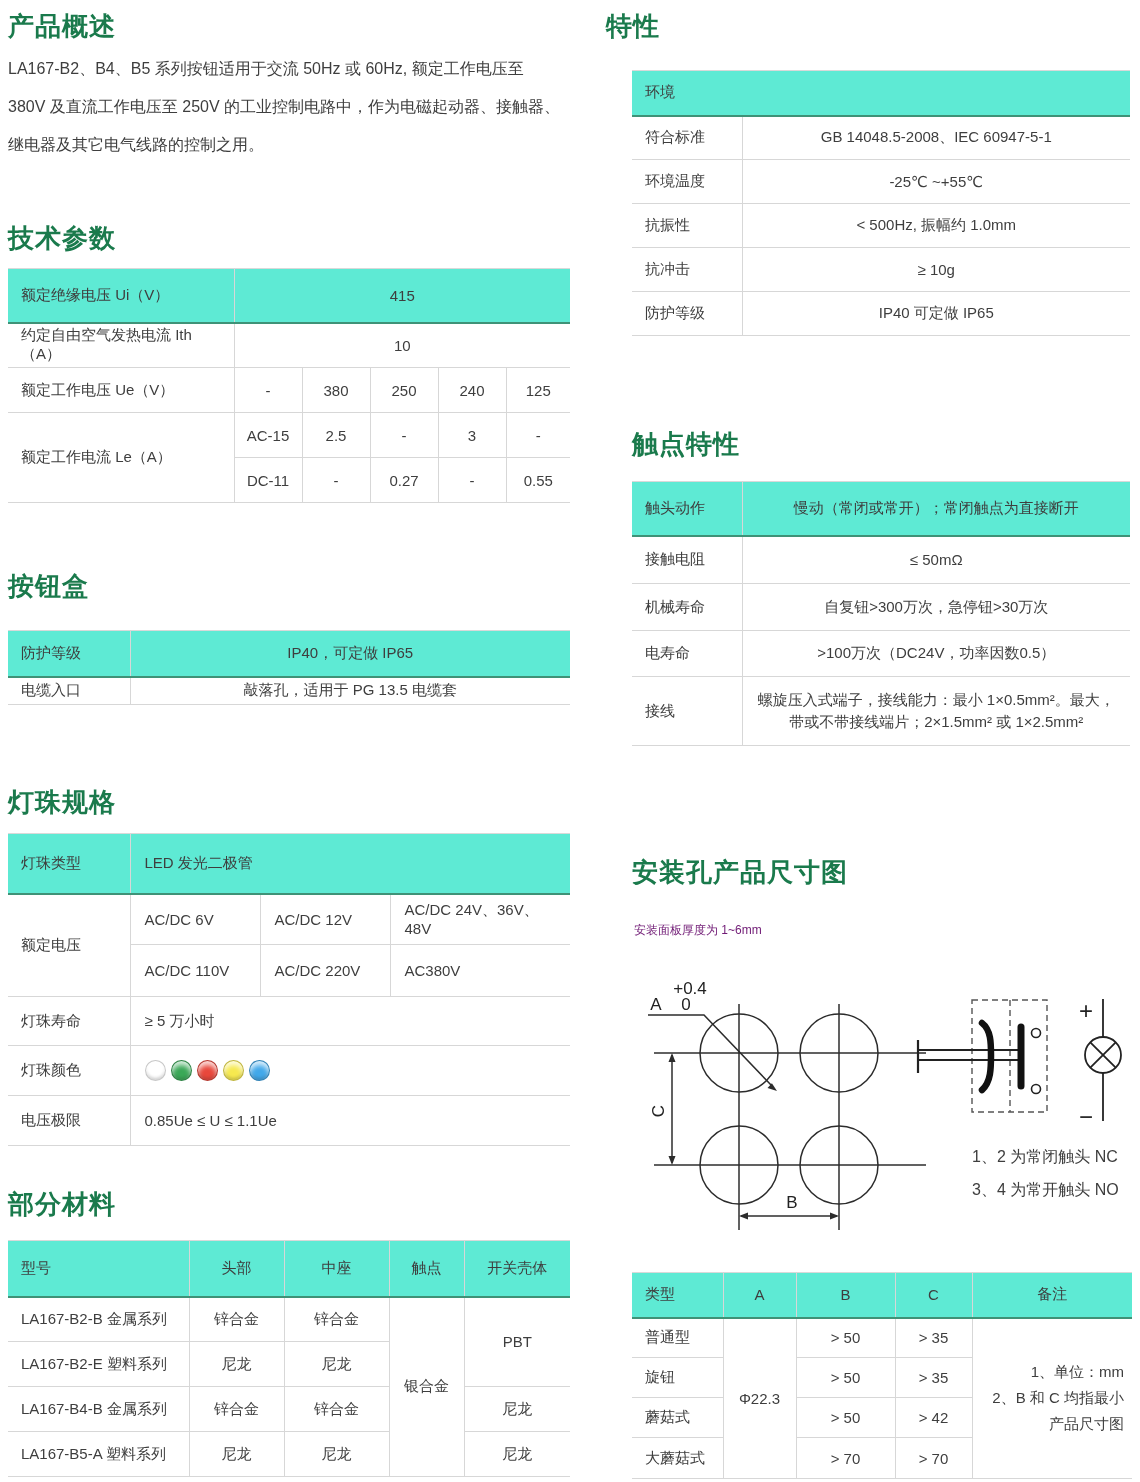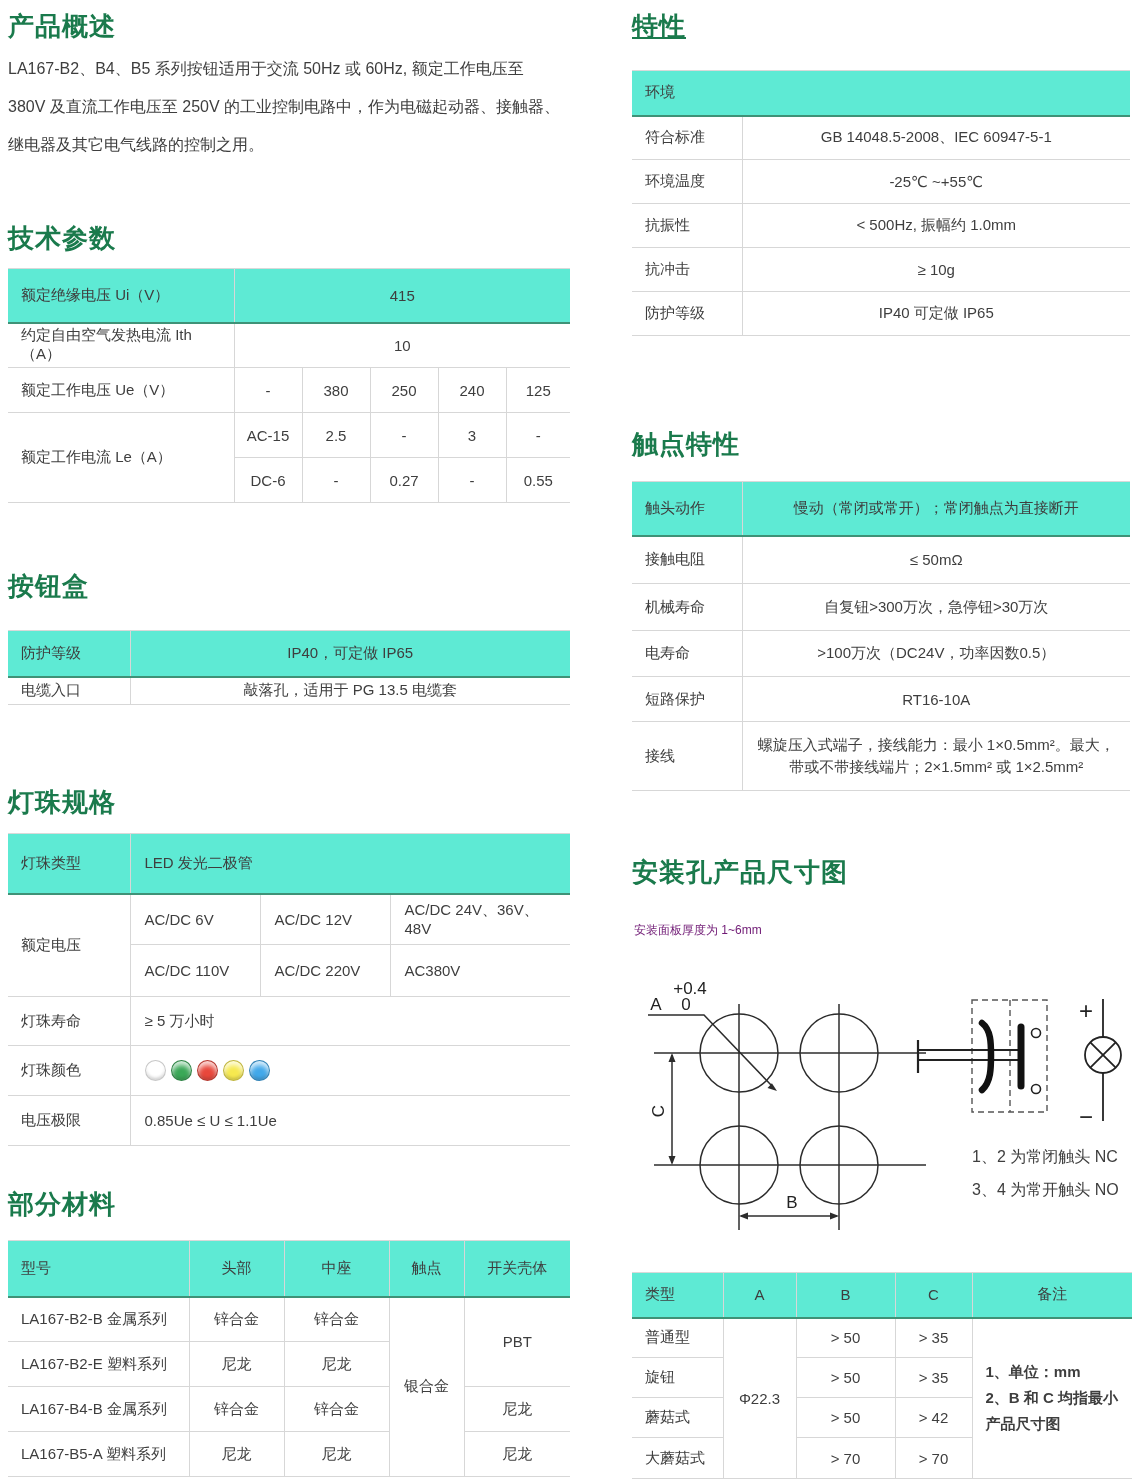--- a/index.html
+++ b/index.html
@@ -16,21 +16,21 @@
   table.dtable td {
     border-bottom:1px solid #d7d7d7; border-left:1px solid #d7d7d7;
     font-size:15px; color:#3e3e3e; text-align:center; padding:0 6px;
     overflow:hidden;
   }
   table.dtable td.nb { border-left:none; }
   table.dtable td.hd { background:#5eead4; border-bottom:2px solid #3f9277; }
   table.dtable td.lbl { text-align:left; padding-left:13px; }
   table.dtable td.lft { text-align:left; padding-left:14px;margin-top:24px; }
   table.dtable td.wrap2 { line-height:1.45; padding:0 8px; }
-  table.dtable td.note { text-align:left; padding:0 8px 0 13px; line-height:1.75;font-weight:bold; }
+  table.dtable td.note { text-align:right; padding:0 8px 0 13px; line-height:1.75; }
   .green-val { color:#1e8a57; }
 
   .led {
     display:inline-block; width:19px; height:19px; border-radius:50%;
     margin-right:5px; vertical-align:middle;
     border:1px solid rgba(0,0,0,0.22);
     box-shadow: inset 0 4px 5px rgba(255,255,255,0.8), inset 0 -2px 3px rgba(0,0,0,0.18);
   }
 
   .captions { font-size:16px; color:#3e3e3e; line-height:33px; }
@@ -73,21 +73,21 @@
     </tr>
     <tr style="height:45px">
       <td class="lbl nb" rowspan="2">额定工作电流 Le（A）</td>
       <td>AC-15</td>
       <td>2.5</td>
       <td>-</td>
       <td>3</td>
       <td>-</td>
     </tr>
     <tr style="height:45px">
-      <td>DC-6</td>
+      <td>DC-11</td>
       <td>-</td>
       <td>0.27</td>
       <td>-</td>
       <td>0.55</td>
     </tr>
   </tbody>
     </table>
 
   <div class="abs sec-title" style="left:8px; top:570px;">按钮盒</div>
   <table class="dtable abs" style="left:8px; top:630px; width:562px;">
@@ -185,21 +185,21 @@
     </tr>
     <tr style="height:45px">
       <td class="lbl nb">LA167-B5-A 塑料系列</td>
       <td>尼龙</td>
       <td>尼龙</td>
       <td>尼龙</td>
     </tr>
   </tbody>
     </table>
 
-  <div class="abs sec-title" style="left:632px; top:10px;text-decoration:underline;">特性</div>
+  <div class="abs sec-title" style="left:606px; top:10px;">特性</div>
   <table class="dtable abs" style="left:632px; top:70px; width:498px;">
     <colgroup>
         <col style="width:110px">
         <col style="width:388px">
       </colgroup>
     <tbody>
         <tr style="height:45px">
       <td class="hd lbl nb" colspan="2">环境</td>
     </tr>
     <tr style="height:44px">
@@ -240,24 +240,20 @@
       <td class="lbl nb">接触电阻</td>
       <td>≤ 50mΩ</td>
     </tr>
     <tr style="height:47px">
       <td class="lbl nb">机械寿命</td>
       <td>自复钮&gt;300万次，急停钮&gt;30万次</td>
     </tr>
     <tr style="height:46px">
       <td class="lbl nb">电寿命</td>
       <td>&gt;100万次（DC24V，功率因数0.5）</td>
-    </tr>
-    <tr style="height:45px">
-      <td class="lbl nb">短路保护</td>
-      <td>RT16-10A</td>
     </tr>
     <tr style="height:69px">
       <td class="lbl nb">接线</td>
       <td class="wrap2">螺旋压入式端子，接线能力：最小 1×0.5mm²。最大，带或不带接线端片；2×1.5mm² 或 1×2.5mm²</td>
     </tr>
   </tbody>
     </table>
 
   <div class="abs sec-title" style="left:632px; top:856px;">安装孔产品尺寸图</div>
   <div class="abs subtitle" style="left:634px; top:922px;">安装面板厚度为 1~6mm</div>

